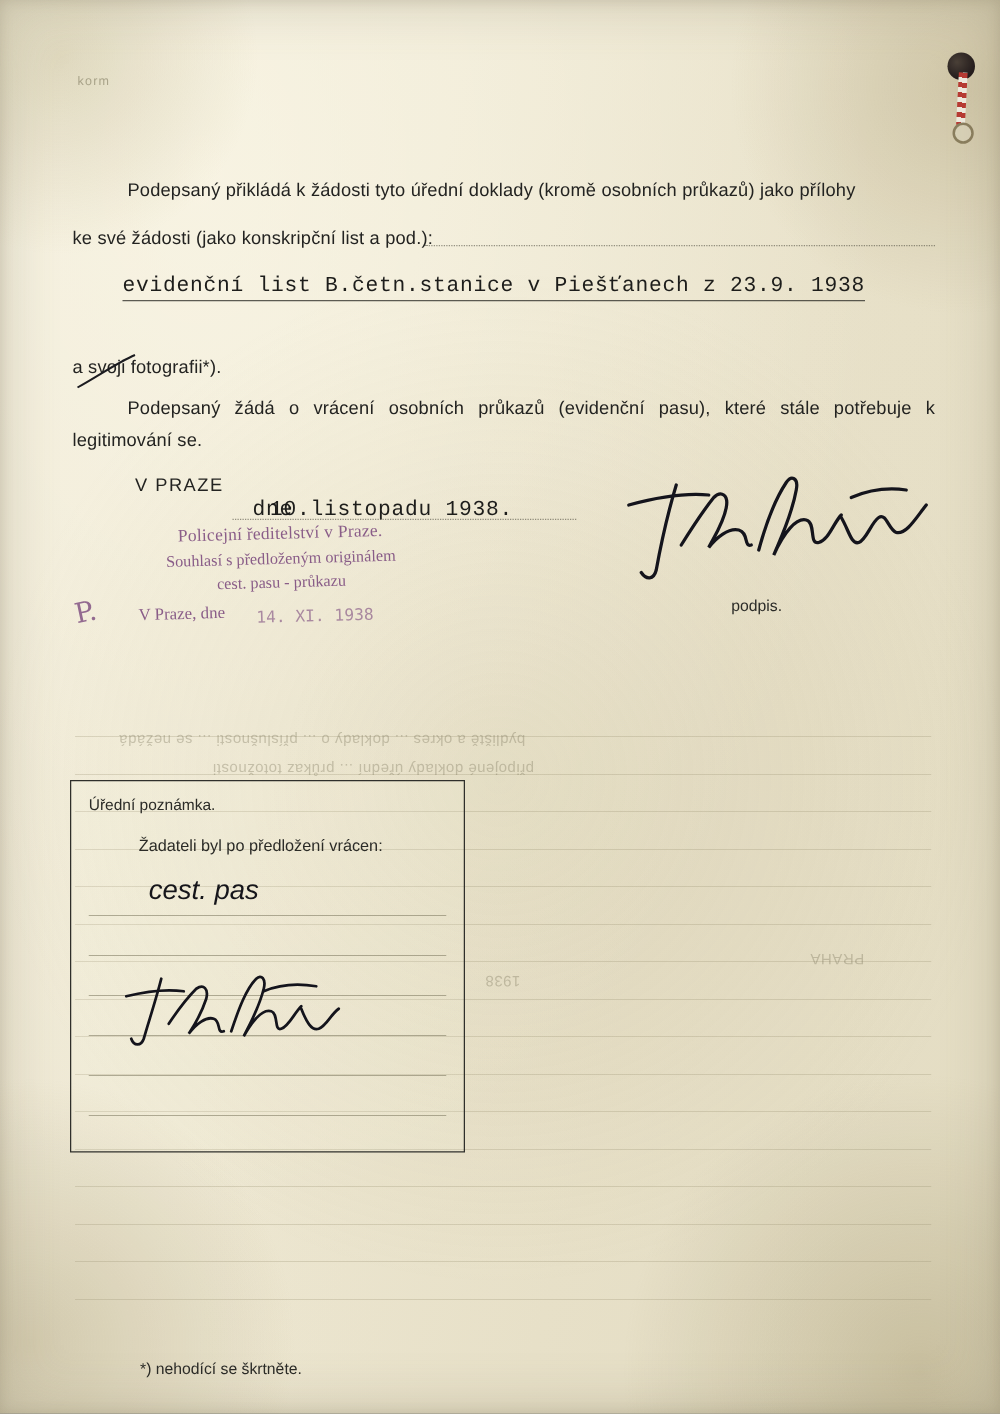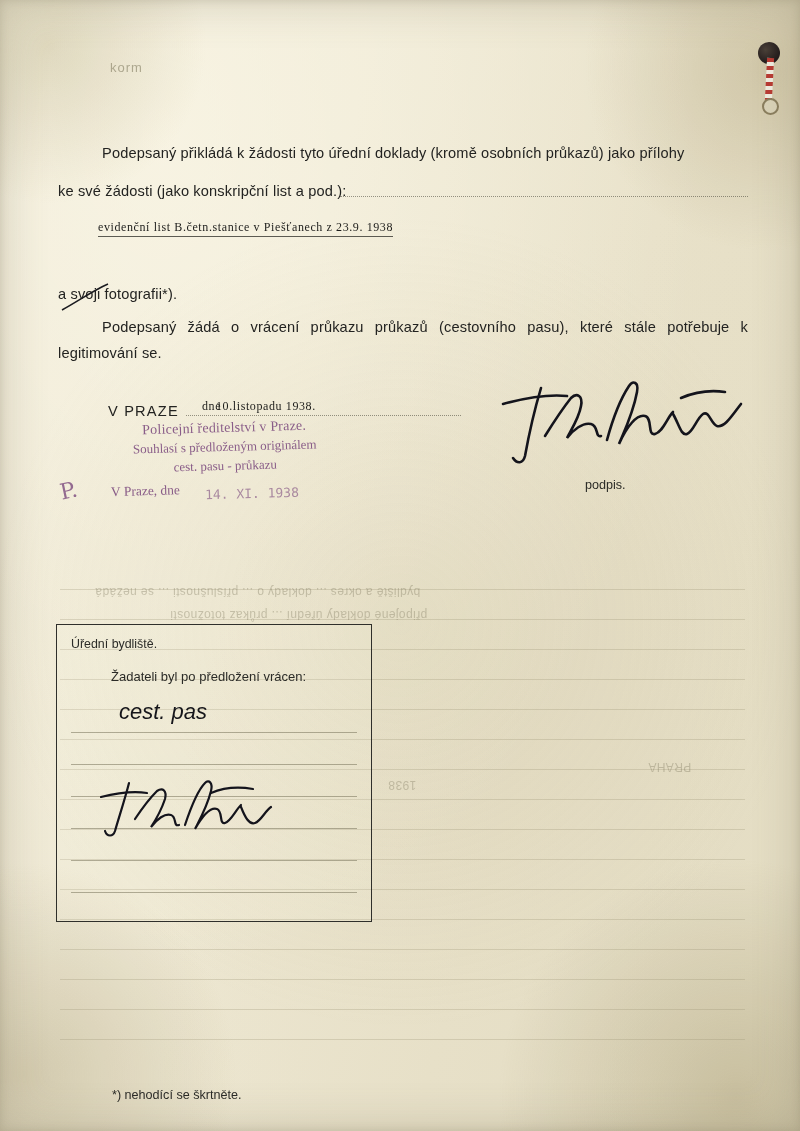--- a/index.html
+++ b/index.html
@@ -73,22 +73,22 @@
     color: #232321;
     letter-spacing: 0.15px;
   }
   .para {
     text-align: justify;
   }
   .indent { text-indent: 44px; }
 
   .typed {
     position: absolute;
-    font-family: Liberation Serif, serif;
-    font-size: 12px;
+    font-family: Liberation Mono, monospace;
+    font-size: 17px;
     letter-spacing: 0.6px;
     color: #1d1d1b;
     white-space: nowrap;
   }
   .typed.underline {
     border-bottom: 1px solid rgba(40,40,35,0.75);
     padding-bottom: 1px;
   }
   .dotted-fill {
     position: absolute;
@@ -235,24 +235,23 @@
     width: 13px;
     height: 13px;
     border-radius: 50%;
     border: 2px solid #8a7e5e;
     background: #d9d2b8;
   }
   .corner-mark {
     position: absolute;
     left: 62px;
     top: 60px;
-    font-size: 13px;
+    font-size: 10px;
     color: rgba(120,114,88,0.55);
     letter-spacing: 1px;
-    margin-left: 48px;
   }
 </style>
 </head>
 <body>
 
 <div class="page">
 
   <div class="grain"></div>
   <div class="ruled"></div>
 
@@ -276,23 +275,23 @@
   <div class="dotted-fill" style="left:340px; top:196px; width:408px;"></div>
 
   <div class="typed underline" style="left:98px; top:220px;">evidenční list B.četn.stanice v Piešťanech z 23.9. 1938</div>
 
   <div class="body-text" style="left:58px; top:281px; width:300px;">a svoji fotografii*).</div>
 
   <svg class="signature" style="left:58px; top:282px;" width="80" height="34" viewBox="0 0 80 34">
     <path d="M4 28 C 22 18, 36 8, 50 2" stroke="#1b1b20" stroke-width="1.6" fill="none"></path>
   </svg>
 
-  <div class="body-text para indent" style="left:58px; top:314px; width:690px;">Podepsaný žádá o vrácení průkazu průkazů (cestovního pasu), které stále potřebuje k legitimování se.</div>
-
-  <div class="body-text" style="left:108px; top:398px; letter-spacing:1.2px;">V PRAZE</div>
+  <div class="body-text para indent" style="left:58px; top:314px; width:690px;">Podepsaný žádá o vrácení osobních průkazů (evidenční pasu), které stále potřebuje k legitimování se.</div>
+
+  <div class="body-text" style="left:108px; top:376px; letter-spacing:1.2px;">V PRAZE</div>
   <div class="typed" style="left:202px; top:399px;">dne</div>
   <div class="typed" style="left:216px; top:399px;">10.listopadu 1938.</div>
   <div class="dotted-fill" style="left:186px; top:415px; width:275px;"></div>
 
   <svg class="signature" style="left:495px; top:378px;" width="260" height="90" viewBox="0 0 260 90">
     <g stroke="#14141c" fill="none" stroke-width="2.6" stroke-linecap="round">
       <path d="M8 26 C 30 20, 52 16, 72 18"></path>
       <path d="M46 10 C 40 30, 34 56, 30 78 C 28 86, 22 86, 18 80"></path>
       <path d="M50 58 C 60 42, 68 30, 76 20 C 82 14, 88 18, 86 28 C 84 40, 76 52, 72 60 C 78 52, 88 44, 96 46 C 104 48, 100 60, 106 58"></path>
       <path d="M112 62 C 118 40, 126 20, 134 8 C 138 2, 144 4, 142 14 C 138 36, 128 56, 124 66 C 132 48, 142 36, 150 38 C 158 40, 152 58, 160 56 C 168 54, 172 40, 178 34"></path>
@@ -306,21 +305,21 @@
   <div class="stamp">
     <div class="s1">Policejní ředitelství v Praze.</div>
     <div class="s2">Souhlasí s předloženým originálem</div>
     <div class="s3">cest. pasu - průkazu</div>
     <div class="s4">V Praze, dne</div>
   </div>
   <div class="stamp-date">14. XI. 1938</div>
   <div class="purple-mark">P.</div>
 
   <div class="note-box">
-    <div class="nb-title">Úřední bydliště.</div>
+    <div class="nb-title">Úřední poznámka.</div>
     <div class="nb-sub">Žadateli byl po předložení vrácen:</div>
     <div class="note-lines"></div>
     <div class="hand" style="left:62px; top:74px; font-size:22px;">cest. pas</div>
     <svg class="signature" style="left:38px; top:150px;" width="190" height="66" viewBox="0 0 190 66">
       <g stroke="#14141c" fill="none" stroke-width="2.2" stroke-linecap="round">
         <path d="M6 22 C 22 18, 38 16, 52 18"></path>
         <path d="M34 8 C 30 24, 24 42, 20 56 C 18 62, 12 62, 10 56"></path>
         <path d="M40 44 C 48 32, 56 22, 62 16 C 68 12, 72 16, 70 24 C 66 36, 60 46, 56 52 C 62 44, 70 38, 76 40 C 82 42, 78 52, 84 50"></path>
         <path d="M90 50 C 96 32, 102 16, 110 8 C 114 4, 118 8, 116 16 C 112 32, 104 46, 100 54 C 108 40, 116 32, 122 34 C 128 36, 124 50, 130 48 C 136 46, 140 36, 146 30"></path>
         <path d="M146 32 C 150 42, 154 50, 160 48 C 166 46, 170 36, 176 32"></path>

